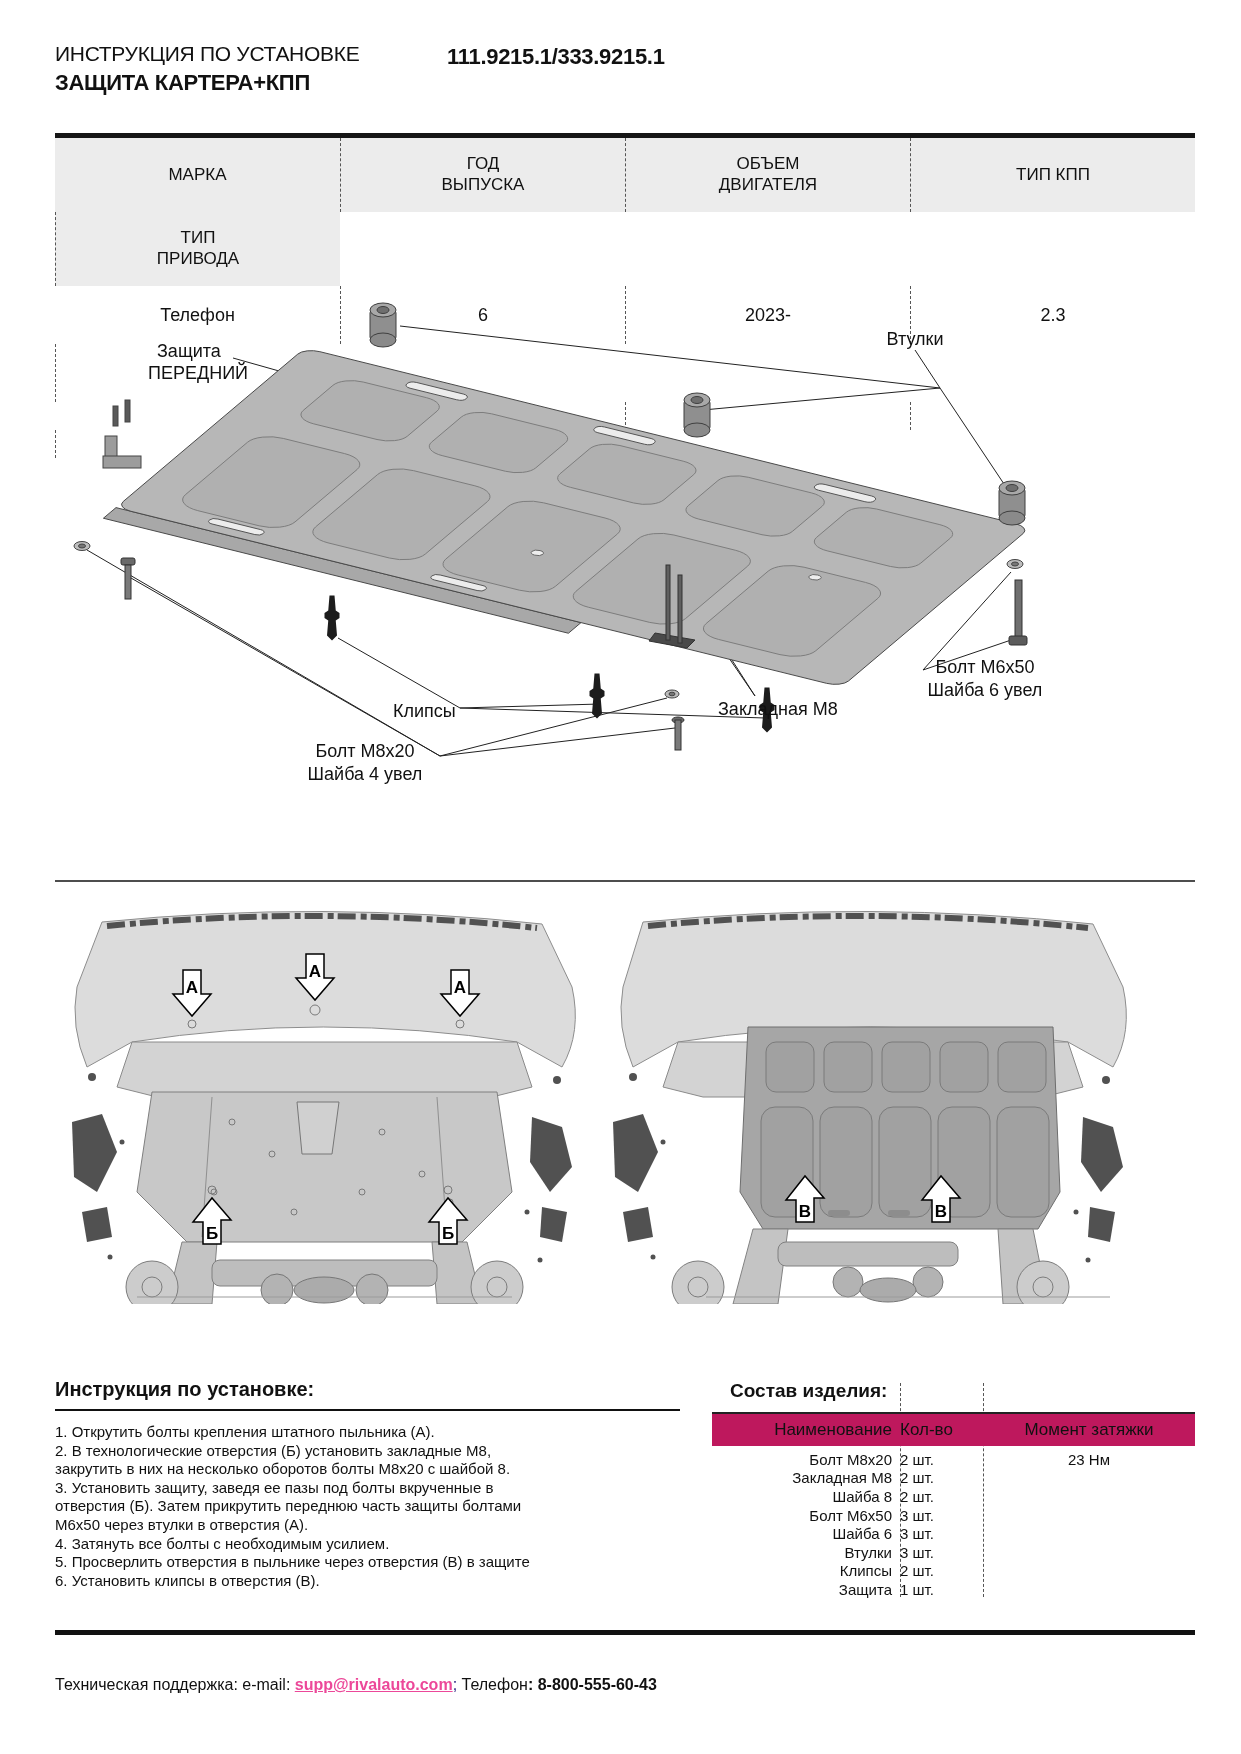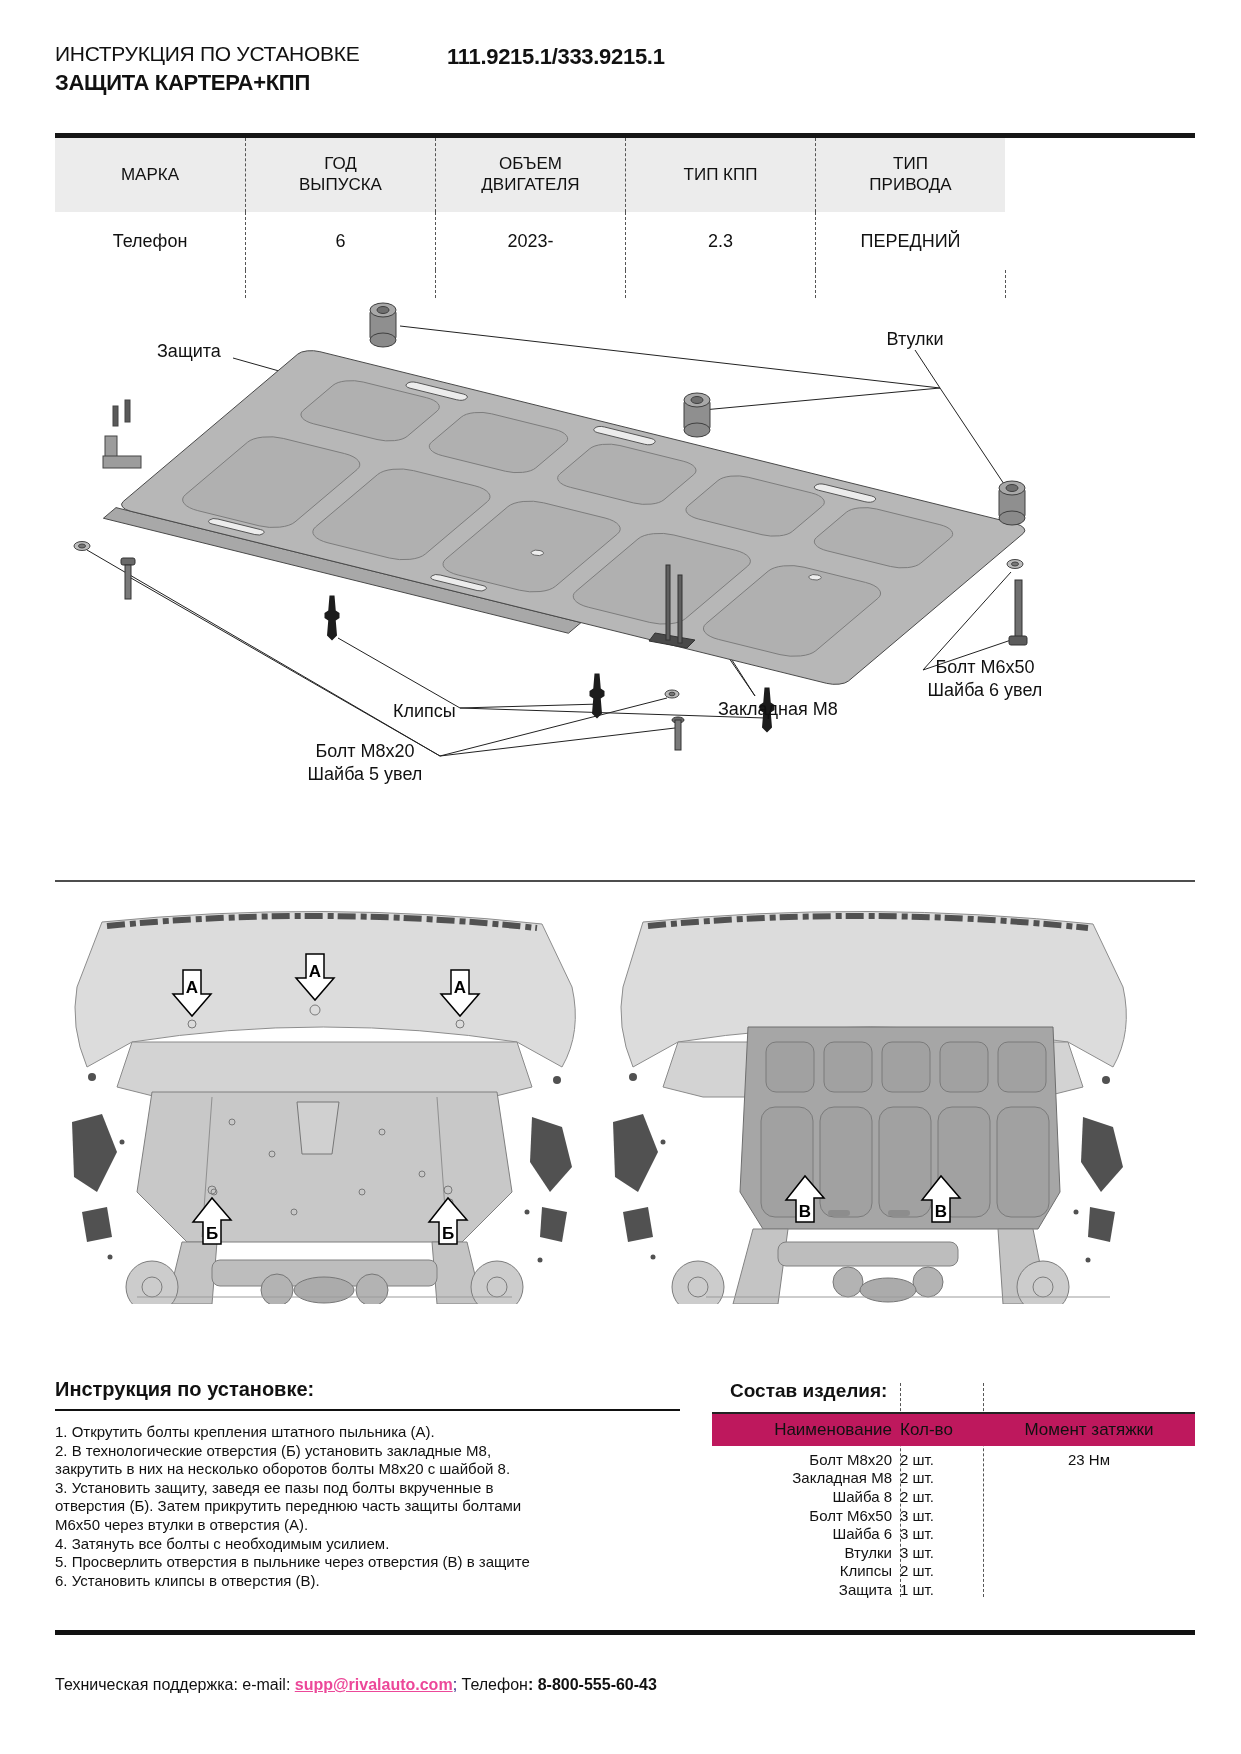--- a/index.html
+++ b/index.html
@@ -7,21 +7,21 @@
         font-family:"Liberation Sans",sans-serif;color:#111;}
   .abs{position:absolute;}
 
   
   .doc-type{left:55px;top:42px;font-size:21px;font-weight:400;letter-spacing:-0.3px;}
   .doc-product{left:55px;top:70px;font-size:22px;font-weight:700;letter-spacing:-0.3px;}
   .doc-partnum{left:447px;top:44px;font-size:22px;font-weight:700;letter-spacing:-0.3px;}
 
   
   .spec-wrap{left:55px;top:133px;width:1140px;border-top:5px solid #161616;}
-  .spec-row{display:grid;grid-template-columns:repeat(6,1fr);}
+  .spec-row{display:grid;grid-template-columns:repeat(4,1fr);}
   .spec-cell{display:flex;align-items:center;justify-content:center;text-align:center;
              white-space:pre-line;}
   .spec-cell + .spec-cell{border-left:1px dashed #555;}
   .spec-head{height:74px;background:#ececec;font-size:17px;line-height:1.22;}
   .spec-val{height:58px;font-size:18px;}
   .spec-tail{height:28px;}
 
   
   .dlabel{font-size:18px;color:#111;line-height:1.28;}
   .center{text-align:center;}
@@ -210,21 +210,21 @@
       <rect x="960" y="292" width="7" height="58" fill="#6f6f6f"></rect>
       <rect x="954" y="348" width="18" height="9" rx="2" fill="#5c5c5c"></rect>
     </g>
   </svg>
 
   <div class="abs dlabel" style="left:157px;top:340px">Защита</div>
   <div class="abs dlabel center" style="left:845px;top:328px;width:140px">Втулки</div>
   <div class="abs dlabel" style="left:393px;top:700px">Клипсы</div>
   <div class="abs dlabel center" style="left:255px;top:740px;width:220px">
     <div>Болт М8х20</div>
-    <div>Шайба 5 увел</div>
+    <div>Шайба 4 увел</div>
   </div>
   <div class="abs dlabel" style="left:718px;top:698px">Закладная М8</div>
   <div class="abs dlabel center" style="left:875px;top:656px;width:220px">
     <div>Болт М6х50</div>
     <div>Шайба 6 увел</div>
   </div>
 
   <div class="abs divider"></div>
 
   <svg class="abs" style="left:62px;top:892px" width="525" height="412" viewBox="0 0 525 412">

